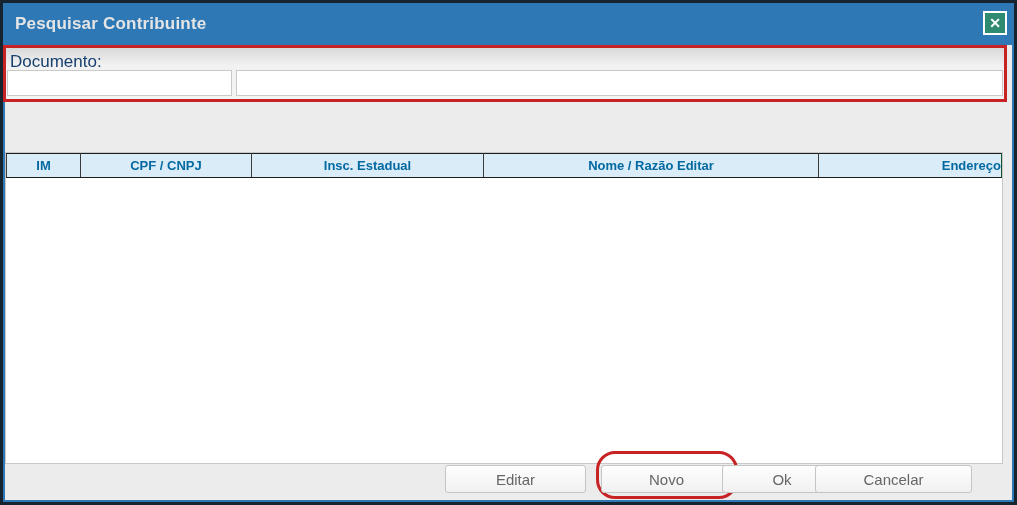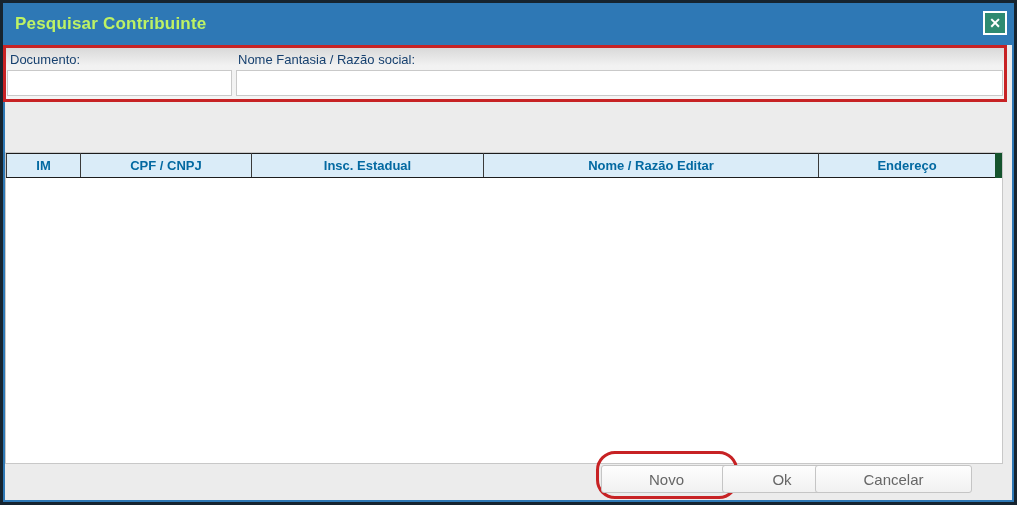--- a/index.html
+++ b/index.html
@@ -14,40 +14,40 @@
     overflow:hidden;
   }
 
   
   .titlebar{
     position:absolute; left:0; top:0; width:1011px; height:42px;
     background:#2e78b5;
   }
   .titlebar .title{
     position:absolute; left:12px; top:0; line-height:42px;
-    color:#bef264; font-size:17px; font-weight:bold; letter-spacing:.2px;
+    color:#e5e5e5; font-size:17px; font-weight:bold; letter-spacing:.2px;
   }
   .close-btn{
     position:absolute; right:7px; top:8px; width:24px; height:24px;
     background:#2e8a71; border:2px solid #ffffff; cursor:pointer;
     color:#ffffff; font-size:14px; font-weight:bold; line-height:19px;
     text-align:center; padding:0;
   }
 
   
   .annot{ border:3px solid #c72224; position:absolute; }
 
   
   .form-box{
     left:0; top:42px; width:1004px; height:57px;
     background:linear-gradient(180deg,#d9d9d9 0%,#f2f2f2 35%,#f4f4f4 100%);
   }
   .form-label{
     position:absolute; top:4px;
-    color:#16406f; font-size:13px;
+    color:#16406f; font-size:17px;
   }
   .lbl-documento{ left:4px; }
   .lbl-nome{ left:232px; }
   .txt-input{
     position:absolute; top:22px; height:26px;
     border:1px solid #c9c9c9; background:#ffffff;
     font-size:13px; padding:0 4px; outline:none;
   }
   .inp-documento{ left:1px; width:225px; }
   .inp-nome{ left:230px; right:1px; }
@@ -70,21 +70,21 @@
     background:#ffffff; border:1px solid #c8c8c8;
   }
   table{ border-collapse:collapse; width:100%; table-layout:fixed; }
   thead th{
     background:#daecf8; color:#0369a1;
     font-size:13px; font-weight:bold; text-align:center;
     height:24px; border-top:1px solid #1c1c1c; border-bottom:1px solid #1c1c1c;
     border-right:1px solid #3a3a3a; cursor:pointer; overflow:hidden; white-space:nowrap;
   }
   thead th:first-child{ border-left:1px solid #3a3a3a; }
-  thead th:last-child{ border-right:7px solid #14532d; }
+  thead th:last-child{ border-right:1px solid #14532d;text-align:right; }
   .col-im{width:74px;} .col-cpf{width:171px;} .col-insc{width:232px;}
   .col-nome{width:335px;}
 
   
   .footer-btn{ position:absolute; top:462px; height:28px; }
   .btn-editar{ left:442px; width:141px; }
   .btn-ok{ left:719px; width:120px; }
   .btn-cancelar{ left:812px; width:157px; }
   .novo-box{ left:593px; top:448px; width:142px; height:48px;border-radius:19px; }
   .btn-novo{ position:absolute; left:2px; top:11px; width:131px; height:28px; }
@@ -94,41 +94,41 @@
 
 <div class="window">
 
   <div class="titlebar">
     <span class="title">Pesquisar Contribuinte</span>
     <button class="close-btn"><span>✕</span></button>
   </div>
 
   <div class="annot form-box">
     <span class="form-label lbl-documento">Documento:</span>
-    <span class="form-label lbl-nome">Nome Fantasia / Razão social:</span>
     <input class="txt-input inp-documento" type="text" value="" style="">
     <input class="txt-input inp-nome" type="text" value="" style="">
   </div>
 
 
   <div class="table-area">
     <table>
       <thead>
         <tr>
           <th class="col-im">IM</th>
           <th class="col-cpf">CPF / CNPJ</th>
           <th class="col-insc">Insc. Estadual</th>
           <th class="col-nome">Nome / Razão Editar</th>
           <th class="col-end">Endereço</th>
         </tr>
       </thead>
       <tbody></tbody>
     </table>
   </div>
 
+  <button class="ui-btn footer-btn btn-editar">Editar</button>
 
   <div class="annot novo-box">
     <button class="ui-btn btn-novo">Novo</button>
   </div>
 
   <button class="ui-btn footer-btn btn-ok">Ok</button>
   <button class="ui-btn footer-btn btn-cancelar">Cancelar</button>
 
 </div>
 

